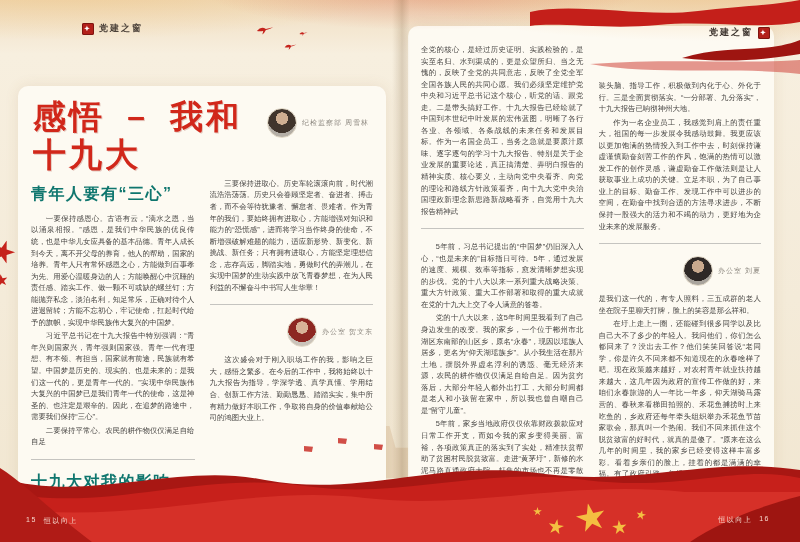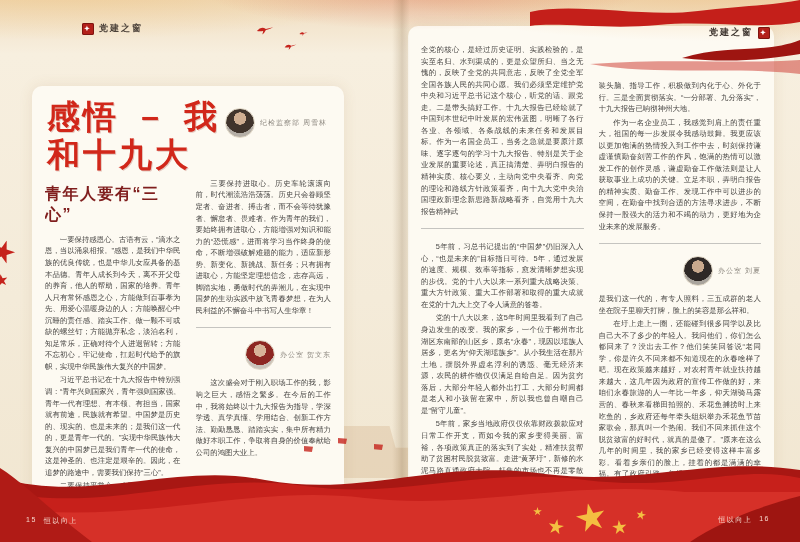--- a/index.html
+++ b/index.html
@@ -8,21 +8,21 @@
     background:linear-gradient(180deg,#f0ddc0 0%,#f7efdf 10%,#f4ebd9 55%,#f1e6d0 100%);}
   
   .top-glow{position:absolute;left:0;top:0;width:800px;height:90px;pointer-events:none;z-index:2;
     background:
       radial-gradient(ellipse 320px 60px at 53% -12px,rgba(213,62,28,.32),transparent 70%),
       radial-gradient(ellipse 520px 90px at 8% -25px,rgba(238,182,96,.5),transparent 72%),
       radial-gradient(ellipse 460px 80px at 88% -15px,rgba(236,168,82,.38),transparent 70%);}
   
   .panel{position:absolute;background:#fdfaf2;border-radius:10px;z-index:1;overflow:hidden;
     box-shadow:0 0 14px rgba(150,110,60,.12);}
-  .panel-left{left:32px;top:86px;width:312px;height:428px;padding:10px 13px;box-sizing:border-box;}
+  .panel-left{left:18px;top:86px;width:368px;height:428px;padding:10px 13px;box-sizing:border-box;}
   .panel-right{left:408px;top:26px;width:366px;height:488px;padding:12px 13px;box-sizing:border-box;}
   .fold{position:absolute;left:392px;top:0;width:18px;height:542px;z-index:3;
     background:linear-gradient(90deg,transparent,rgba(120,90,50,.16) 45%,rgba(110,80,45,.20) 55%,transparent);}
   
   .page-head{position:absolute;display:flex;align-items:center;gap:5px;z-index:6;
     font-size:9px;letter-spacing:2px;color:#4a4038;font-weight:bold;padding-left:48px;}
   .head-left{left:34px;top:22px;}
   .head-right{right:30px;top:26px;color:#3d342e;}
   .logo{display:inline-flex;align-items:center;justify-content:center;width:12px;height:12px;
     background:#b3201a;border-radius:2px;color:#fff;font-size:7px;line-height:1;box-shadow:inset 0 0 0 1px #7d1410;}
@@ -35,21 +35,21 @@
   .byline-top{margin-top:10px;margin-right:2px;flex:none;}
   .byline-inline{justify-content:flex-end;margin:2px 0 7px 0;}
   .avatar{width:28px;height:28px;border-radius:50%;border:1px solid #e2d9c8;flex:none;
     background:radial-gradient(circle at 50% 34%,#cfae92 0 26%,#40342c 27% 62%,#b4aea6 63%);}
   .av2{background:radial-gradient(circle at 50% 34%,#d8b398 0 26%,#8d2722 27% 62%,#cac3ba 63%);}
   .av3{background:radial-gradient(circle at 50% 34%,#c8a88d 0 26%,#2e2826 27% 62%,#a9a49d 63%);}
   .byline-label{font-size:7px;color:#8f8a82;letter-spacing:1px;white-space:nowrap;}
   
   .cols{display:flex;gap:15px;}
   .col{flex:1;min-width:0;overflow:hidden;}
-  .col h2{font-size:16px;font-weight:700;color:#7f1d1d;letter-spacing:1.5px;margin:6px 0 8px 0;}
+  .col h2{font-size:16px;font-weight:700;color:#0f766e;letter-spacing:1.5px;margin:6px 0 8px 0;}
   .col p{font-size:7.4px;line-height:1.56;color:#474543;text-align:justify;margin:0 0 2px 0;text-indent:2em;}
   .col p.cont{text-indent:0;}
   .divider{border:none;border-top:1px solid #8d8d8d;opacity:.5;margin:11px 0 12px 0;}
   .pad-top{padding-top:42px;}
   
   .ribbon-top{position:absolute;right:0;top:0;width:270px;height:84px;z-index:4;pointer-events:none;}
   
   .ribbon-bottom{position:absolute;left:0;bottom:0;width:800px;height:100px;z-index:5;pointer-events:none;}
   
   .star{position:absolute;background:#f4bf41;z-index:7;
@@ -147,21 +147,21 @@
     <div class="cols">
       <div class="col" style="padding-top:6px;">
         <p class="cont">全党的核心，是经过历史证明、实践检验的，是实至名归、水到渠成的，更是众望所归、当之无愧的，反映了全党的共同意志，反映了全党全军全国各族人民的共同心愿。我们必须坚定维护党中央和习近平总书记这个核心，听党的话、跟党走。二是带头搞好工作。十九大报告已经绘就了中国到本世纪中叶发展的宏伟蓝图，明晰了各行各业、各领域、各条战线的未来任务和发展目标。作为一名国企员工，当务之急就是要原汁原味、逐字逐句的学习十九大报告、特别是关于企业发展的重要论述，真正搞清楚、弄明白报告的精神实质、核心要义，主动向党中央看齐、向党的理论和路线方针政策看齐，向十九大党中央治国理政新理念新思路新战略看齐，自觉用十九大报告精神武</p>
         <hr class="divider">
         <p>5年前，习总书记提出的“中国梦”仍旧深入人心，“也是未来的”目标指日可待。5年，通过发展的速度、规模、效率等指标，愈发清晰梦想实现的步伐。党的十八大以来一系列重大战略决策、重大方针政策、重大工作部署和取得的重大成就在党的十九大上交了令人满意的答卷。</p>
         <p>党的十八大以来，这5年时间里我看到了自己身边发生的改变。我的家乡，一个位于郴州市北湖区东南部的山区乡，原名“永春”，现因以瑶族人居多，更名为“仰天湖瑶族乡”。从小我生活在那片土地，摆脱外界虚名浮利的诱惑、毫无经济来源，农民的耕作物仅仅满足自给自足。因为贫穷落后，大部分年轻人都外出打工，大部分时间都是老人和小孩留在家中，所以我也曾自嘲自己是“留守儿童”。</p>
         <p>5年前，家乡当地政府仅仅依靠财政拨款应对日常工作开支，而如今我的家乡变得美丽、富裕，各项政策真正的落实到了实处，精准扶贫帮助了贫困村民脱贫致富。走进“黄茅圩”，新修的水泥马路直通政府大院，赶集的市场也不再是零散在各条小巷子里，已在圩场建了新的农贸市场。晚上七点，车站坪准时响起音乐，在妇女主任的带领下以前扭捏害羞的婶子、大娘们跳起了广场舞。仔细看还有几位熟悉的老奶奶也在其中呢。财政专项拨款，把我原来上小学的地方改建成了敬老院，各村的孤寡老人</p>
       </div>
       <div class="col pad-top">
         <p class="cont">装头脑、指导工作，积极做到内化于心、外化于行。三是全面贯彻落实。“一分部署、九分落实”，十九大报告已响彻神州大地。</p>
-        <p>作为一名企业员工，我感觉到肩上的责任重大，祖国的每一步发展令我感动鼓舞。我更应该以更加饱满的热情投入到工作中去，时刻保持谦虚谨慎勤奋刻苦工作的作风，饱满的热情可以激发工作的创作灵感，谦虚勤奋工作做法则是让人获取事业上成功的关键。立足本职，弄明白报告的精神实质、勤奋工作、发现工作中可以进步的空间，在勤奋中找到合适的方法寻求进步，不断保持一股强大的活力和不竭的动力，更好地为企业未来的发展服务。</p>
+        <p>作为一名企业员工，我感觉到肩上的责任重大，祖国的每一步发展令我感动鼓舞。我更应该以更加饱满的热情投入到工作中去，时刻保持谦虚谨慎勤奋刻苦工作的作风，饱满的热情可以激发工作的创作灵感，谦虚勤奋工作做法则是让人获取事业上成功的关键。立足本职，为了自己事业上的目标、勤奋工作、发现工作中可以进步的空间，在勤奋中找到合适的方法寻求进步，不断保持一股强大的活力和不竭的动力，更好地为企业未来的发展服务。</p>
         <hr class="divider">
         <div class="byline byline-inline">
           <span class="avatar av3"></span>
           <span class="byline-label">办公室 刘夏</span>
         </div>
         <p class="cont">是我们这一代的，有专人照料，三五成群的老人坐在院子里聊天打牌，脸上的笑容是那么祥和。</p>
         <p>在圩上走上一圈，还能碰到很多同学以及比自己大不了多少的年轻人。我问他们，你们怎么都回来了？没出去工作？他们笑笑回答说“老同学，你是许久不回来都不知道现在的永春啥样了吧。现在政策越来越好，对农村青年就业扶持越来越大，这几年因为政府的宣传工作做的好，来咱们永春旅游的人一年比一年多，仰天湖骑马露营的、春秋来看梯田拍照的、禾花鱼捕捞时上来吃鱼的，乡政府还每年牵头组织举办禾花鱼节苗家歌会，那真叫一个热闹。我们不回来抓住这个脱贫致富的好时代，就真的是傻了。”原来在这么几年的时间里，我的家乡已经变得这样丰富多彩。看着乡亲们的脸上，挂着的都是满满的幸福。有了政府引路，年轻人回家创业拼搏，冷水米、雪莲果、干牛巴、土猪腊肉、禾花鱼等等高山产物被带到了市区，带到了广东地区，这仅仅是一个开端，属于高山人的幸福生活还在继续蔓延，这一切是那么的美好和谐。</p>
 
       </div>
     </div>

